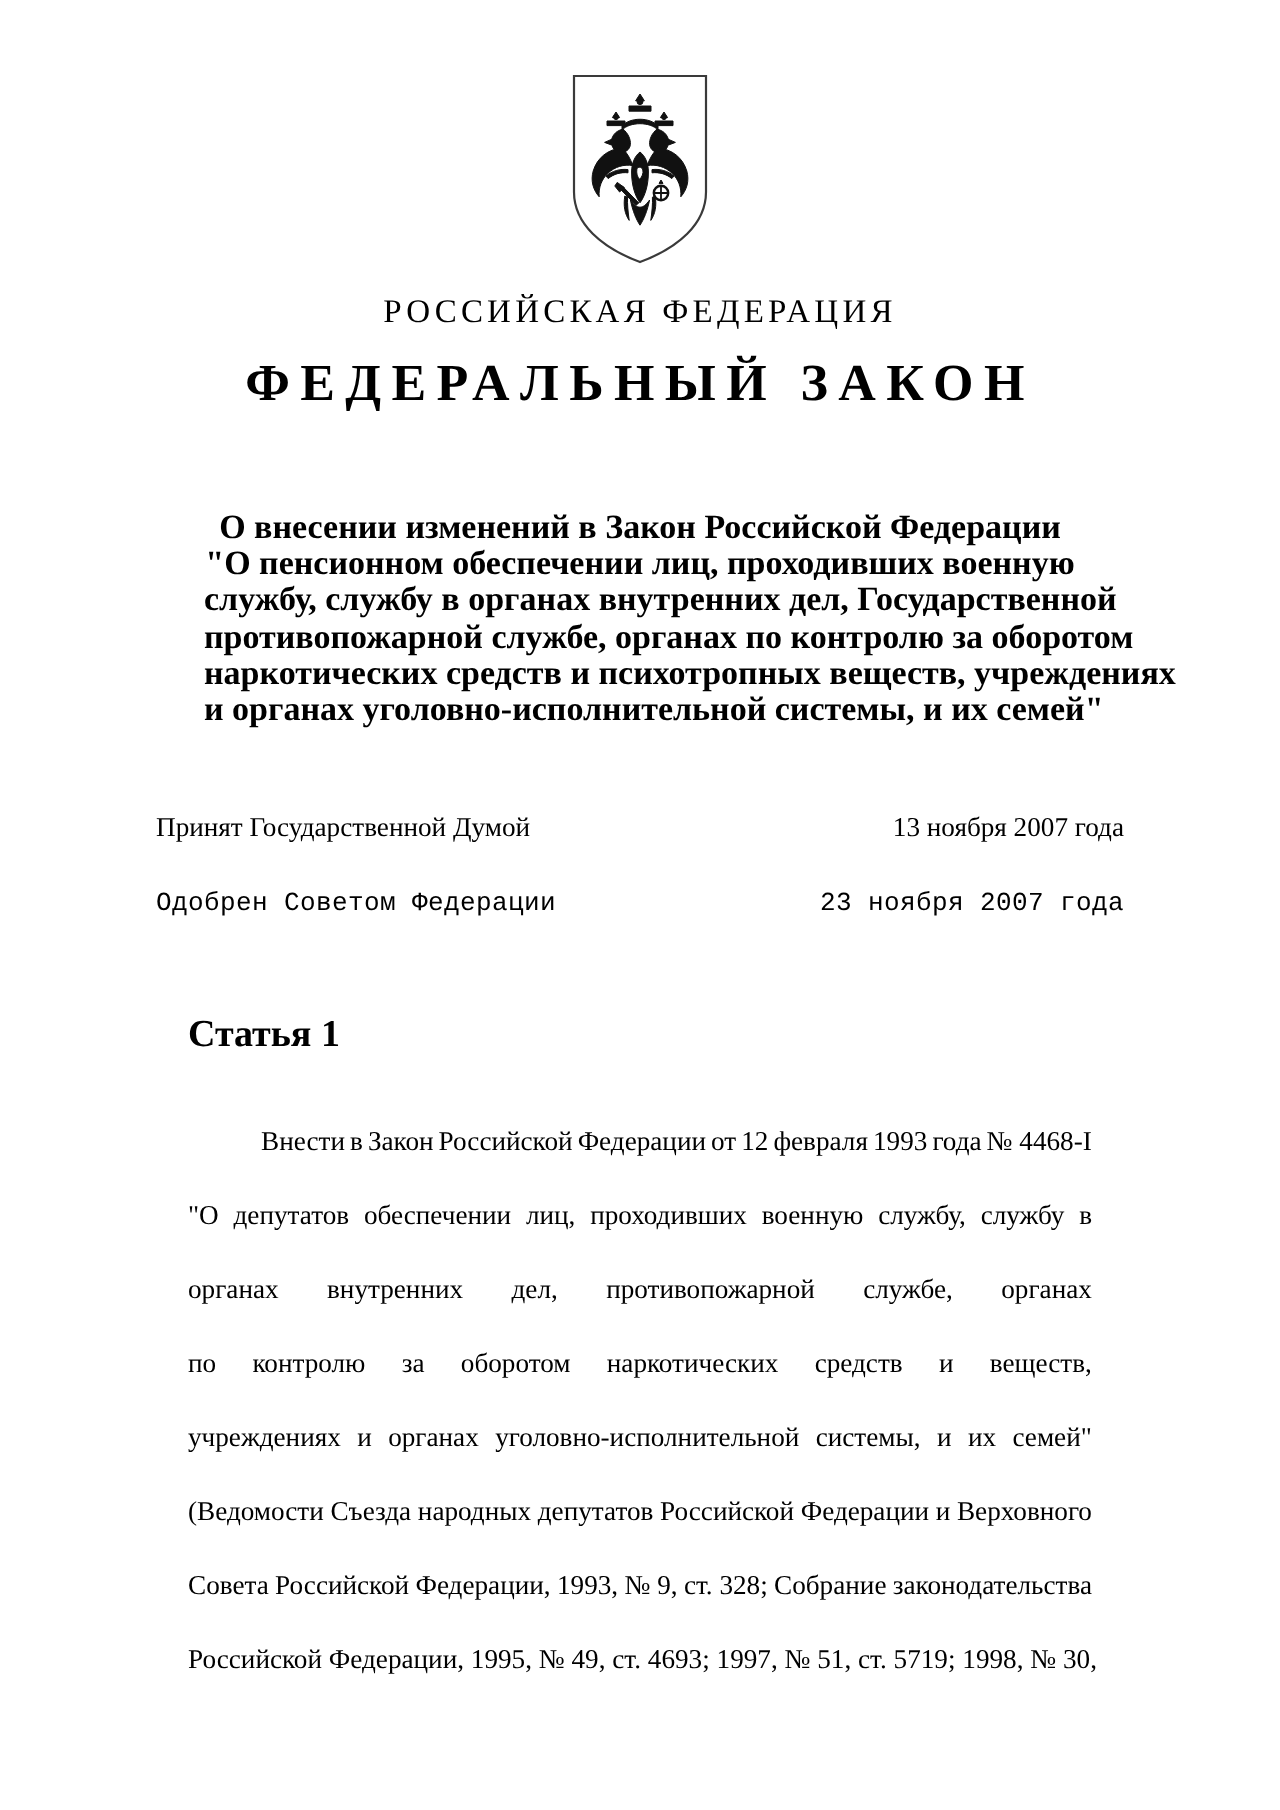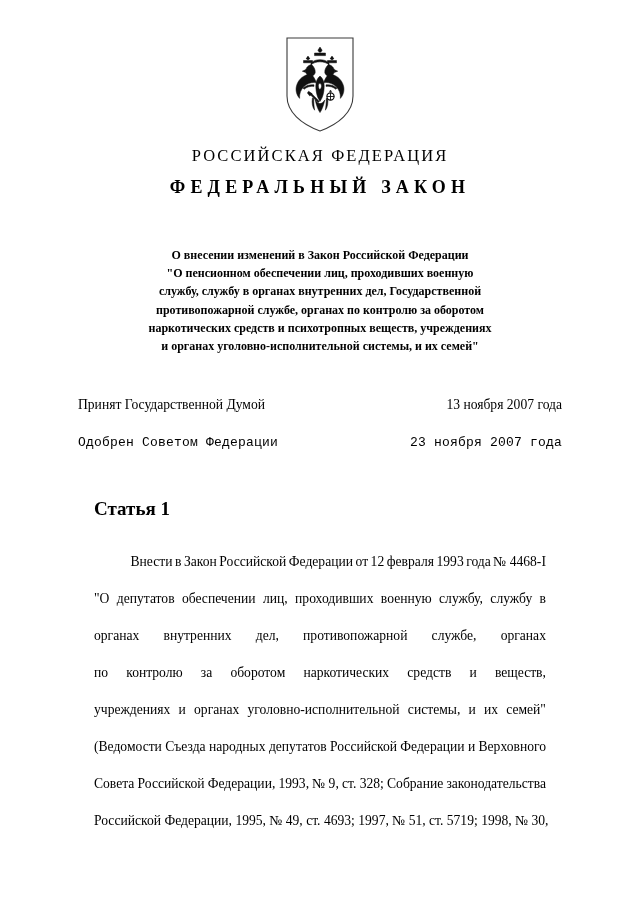--- a/index.html
+++ b/index.html
@@ -40,33 +40,33 @@
   .country-line {
     text-align: center;
     font-size: 16.5px;
     letter-spacing: 2.1px;
     margin-top: 12px;
     font-family: "Liberation Serif", "DejaVu Serif", serif;
     white-space: nowrap;
   }
   .law-line {
     text-align: center;
-    font-size: 18px;
+    font-size: 26px;
     font-weight: bold;
     letter-spacing: 5.2px;
     margin-top: 11px;
     white-space: nowrap;
   }
 
   
   .subtitle {
     margin: 48px auto 4px auto;
     width: 436px;
     text-align: center;
-    font-size: 12px;
+    font-size: 17px;
     font-weight: bold;
     line-height: 18.2px;
   }
   .subtitle .sline { display: block; white-space: nowrap; }
 
   
   .adopt-block {
     margin: 42px auto 0 auto;
     width: 484px;
   }

